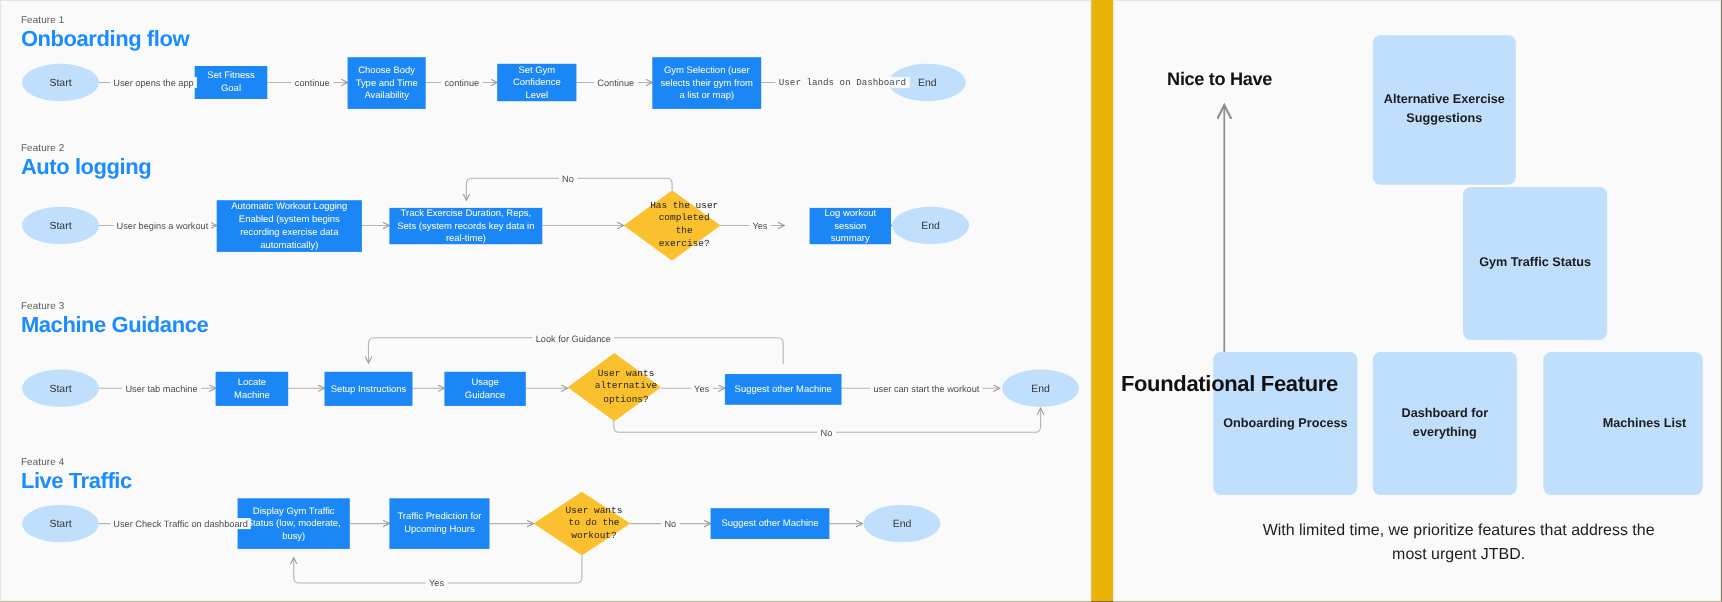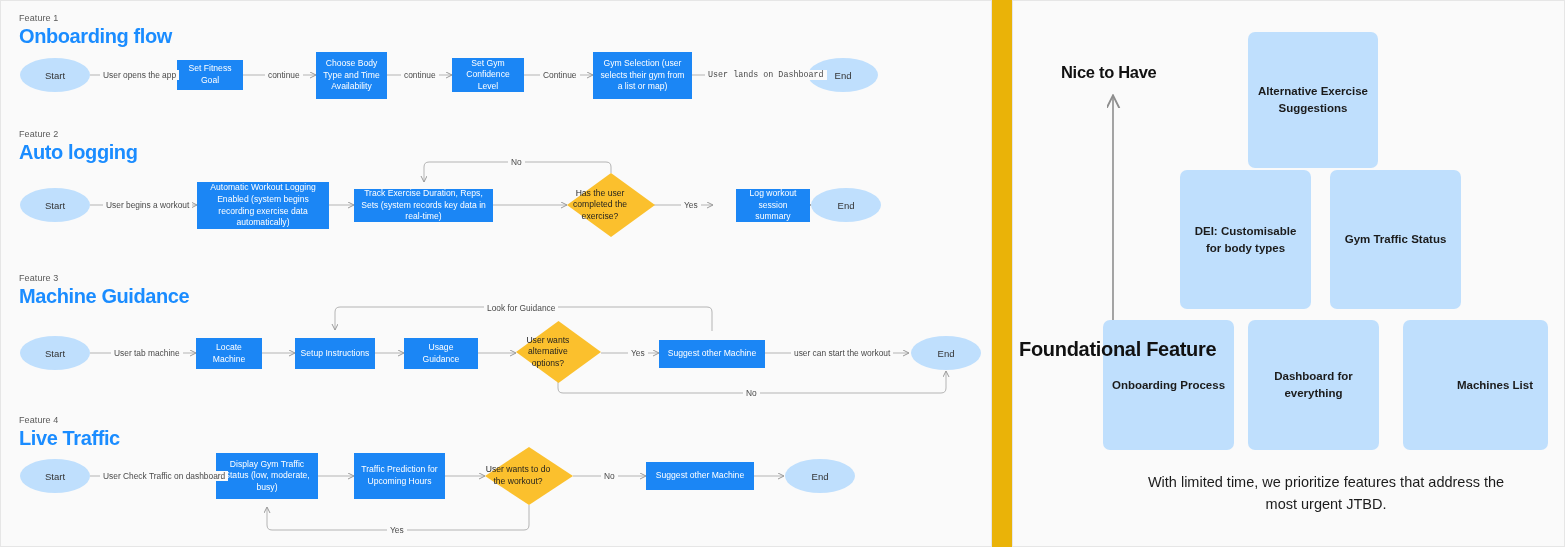--- a/index.html
+++ b/index.html
@@ -54,21 +54,21 @@
     display: flex; align-items: center; justify-content: center;
     color: #333; font-size: 9.5px;
     text-align: center;
   }
   .rect {
     background: #1b86f5;
     display: flex; align-items: center; justify-content: center;
     color: #ffffff; font-size: 8.6px; line-height: 1.35;
     text-align: center; padding: 3px 5px;
   }
-  .diamond-wrap { display: flex; align-items: center; justify-content: flex-start; }
+  .diamond-wrap { display: flex; align-items: center; justify-content: flex-end; font-family: Liberation Mono, monospace; }
   .diamond-shape {
     position: absolute; left: 0; top: 0; width: 100%; height: 100%;
     background: #fbc02d;
     clip-path: polygon(50% 0%, 100% 50%, 50% 100%, 0% 50%);
   }
   .diamond-label {
     position: relative; z-index: 2;
     color: #1f1f1f; font-size: 8.6px; line-height: 1.35;
     text-align: center; width: 75%;
   }
@@ -261,21 +261,20 @@
           <path d="M0,0 L8,4 L0,8" fill="none" stroke="#8e8e8e" stroke-width="1.2"></path>
         </marker>
       </defs>
       <path d="M100,347 L100,96" stroke="#8e8e8e" stroke-width="1.6" fill="none" marker-end="url(#ahup)"></path>
     </svg>
 
     <div class="axis-label" id="label-nice">Nice to Have</div>
     <div class="axis-label" id="label-found">Foundational Feature</div>
 
     <div class="card" style="left:235px; top:31px; width:130px; height:136px;">Alternative Exercise Suggestions</div>
-    <div class="card" style="left:167px; top:169px; width:131px; height:139px;">DEI: Customisable for body types</div>
     <div class="card" style="left:317px; top:169px; width:131px; height:139px;">Gym Traffic Status</div>
     <div class="card" style="left:90px; top:319px; width:131px; height:130px;">Onboarding Process</div>
     <div class="card" style="left:235px; top:319px; width:131px; height:130px;">Dashboard for everything</div>
     <div class="card" style="left:390px; top:319px; width:145px; height:130px;padding-left:47px;">Machines List</div>
 
     <div id="caption">With limited time, we prioritize features that address the most urgent JTBD.</div>
   </div>
 
 </div>
 

